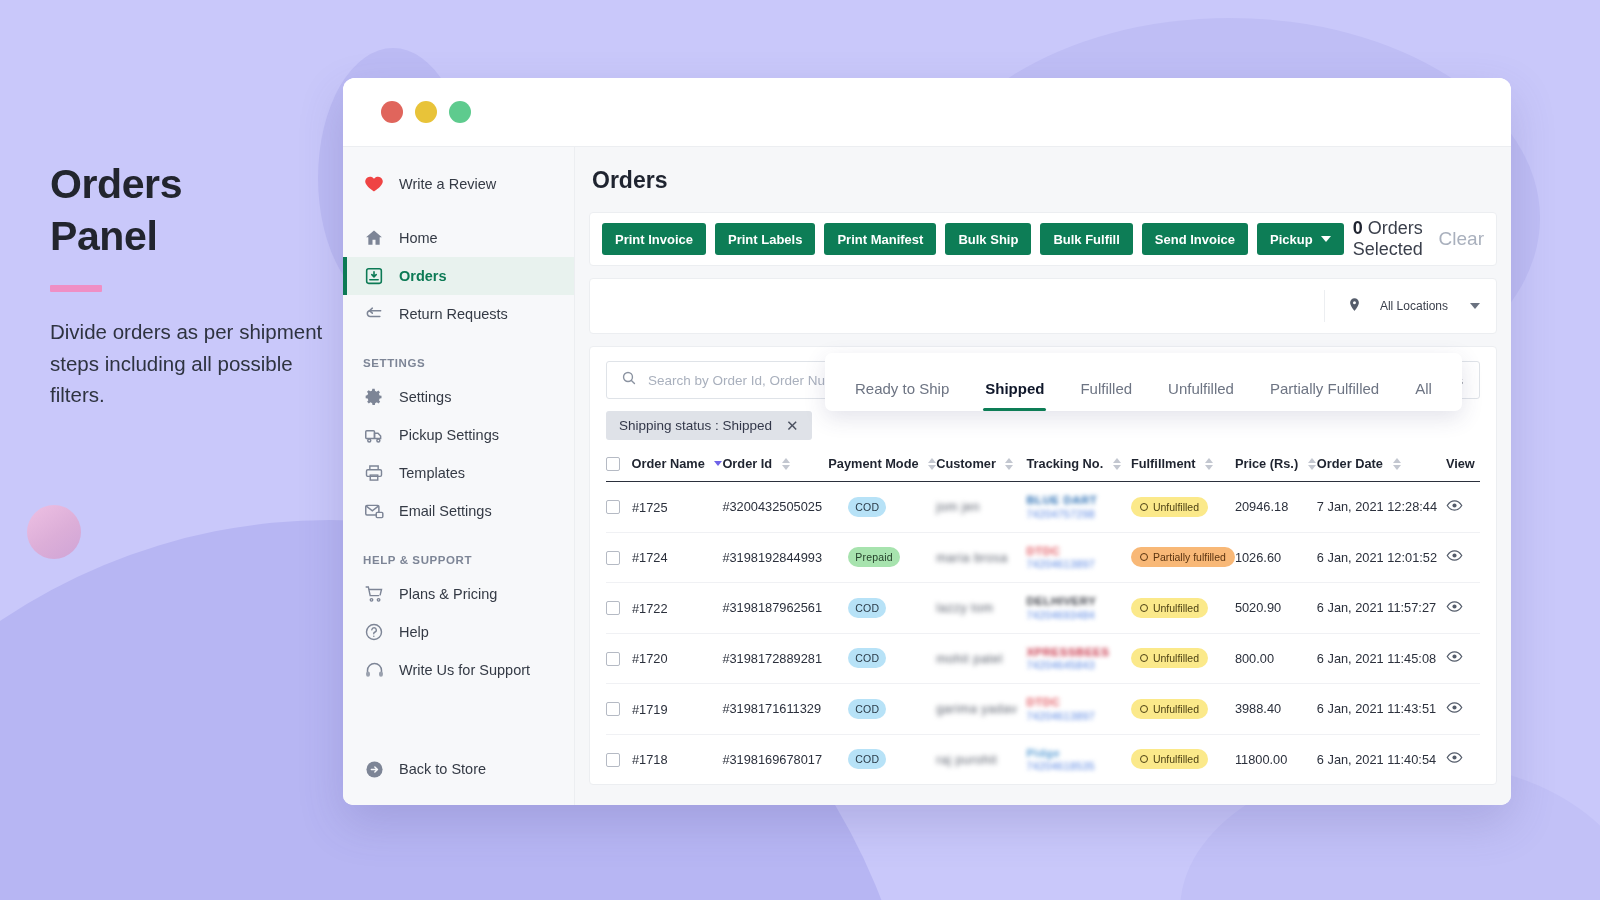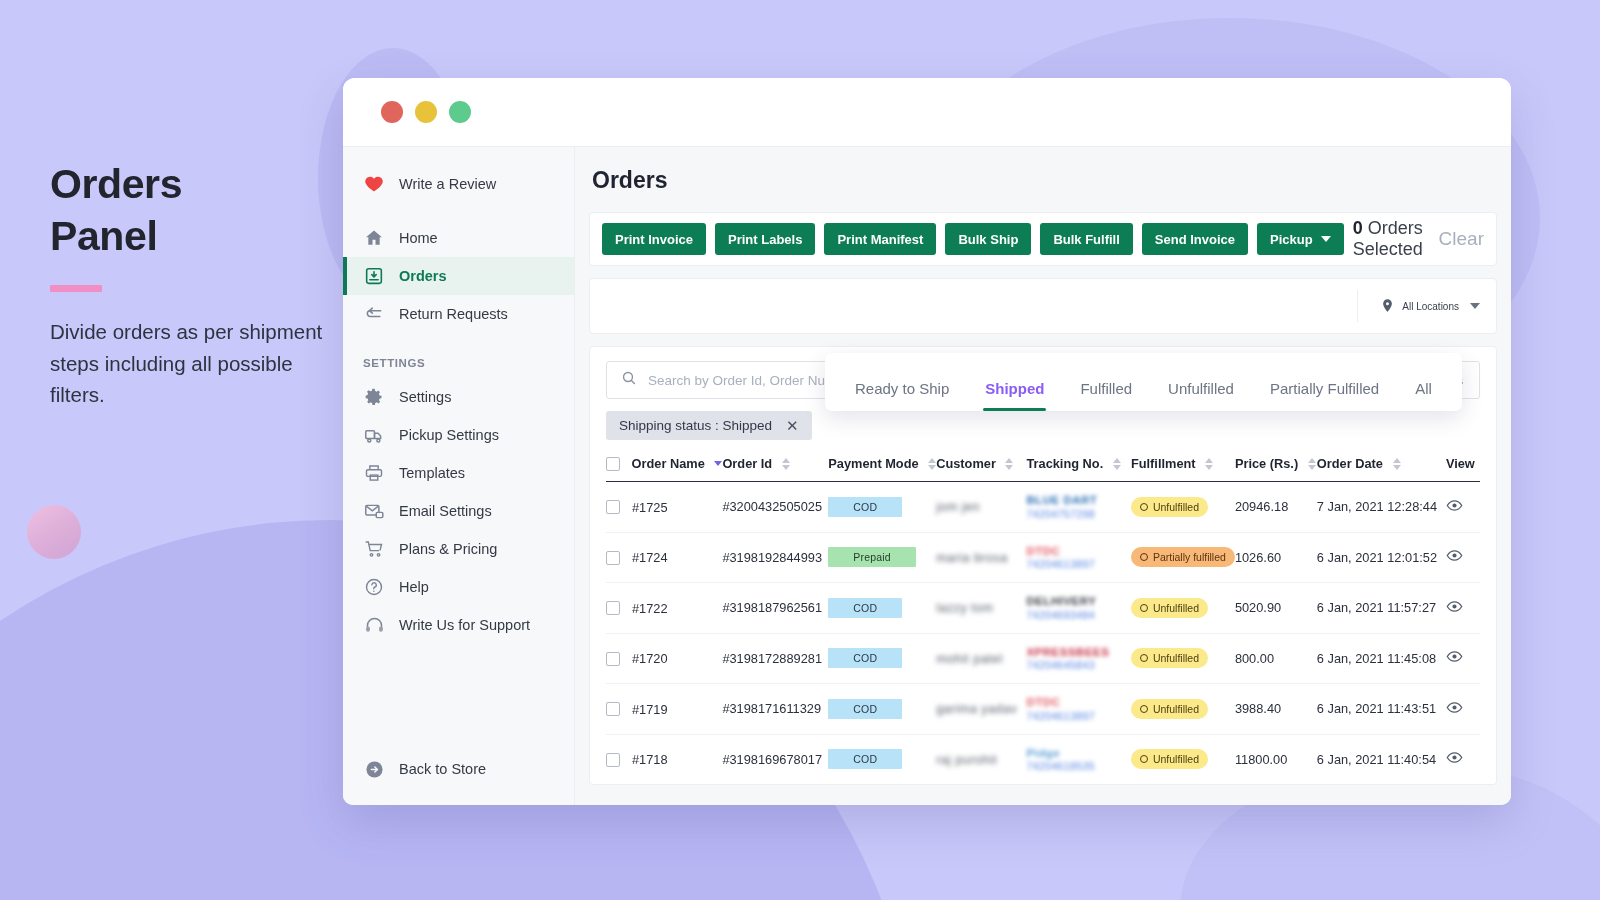--- a/index.html
+++ b/index.html
@@ -141,43 +141,43 @@
   }
 
   
   .tabbar {
     margin: 12px 14px 0 14px; height: 56px; background: #fff;
     border: 1px solid #eceef1; border-radius: 4px;
     display: flex; align-items: center; justify-content: flex-end;
     padding-right: 16px;
   }
   .locations {
-    display: flex; align-items: center; gap: 7px;
-    font-size: 10px; color: #3a3f4b; cursor: pointer;
+    display: flex; align-items: center; gap: 18px;
+    font-size: 12px; color: #3a3f4b; cursor: pointer;
     border-left: 1px solid #eceef1; padding-left: 22px; height: 32px;
   }
   .locations .caret {
     width: 0; height: 0; border-left: 5px solid transparent;
     border-right: 5px solid transparent; border-top: 6px solid #6a7280;
     margin-left: 4px;
   }
 
   
   .tabs-float {
     position: absolute; left: 250px; top: 206px;
     background: #fff; border-radius: 7px;
     box-shadow: 0 7px 22px rgba(60,60,110,.14);
     display: flex; align-items: flex-end; height: 58px;
     padding: 0 12px;
   }
   .tab {
     font-size: 15px; color: #6d7483; padding: 0 18px 14px 18px;
     cursor: pointer; position: relative; white-space: nowrap;
   }
-  .tab.active { color: #8b5cf6; font-weight: 600; }
+  .tab.active { color: #0f172a; font-weight: 600; }
   .tab.active::after {
     content: ""; position: absolute; left: 16px; right: 16px; bottom: 0;
     height: 3px; background: #0d7d56; border-radius: 2px;
   }
 
   
   .table-card {
     margin: 12px 14px 0 14px; background: #fff;
     border: 1px solid #eceef1; border-radius: 4px;
     padding: 14px 16px 0 16px; min-height: 430px;
@@ -241,22 +241,22 @@
   .sortico i.dn { border-top: 5px solid #c3c7d0; }
   .sortico.on i.dn { border-top-color: #6f63e8; }
   .cbx {
     width: 14px; height: 14px; border: 1px solid #b5bac4;
     border-radius: 2px; background: #fff; display: inline-block;
     vertical-align: middle; cursor: pointer;
   }
   .colname { display: inline-block; vertical-align: middle; }
 
   .pill {
-    display: inline-block; border-radius: 1px; font-size: 10.5px;
-    padding: 4px 25px; letter-spacing: .2px;
+    display: inline-block; border-radius: 10px; font-size: 10.5px;
+    padding: 4px 7px; letter-spacing: .2px; margin-left: 20px;
   }
   .pill.cod { background: #b7e2f7; color: #2a3a47; }
   .pill.prepaid { background: #a7e3ae; color: #24402a; }
   .status {
     display: inline-flex; align-items: center; gap: 5px;
     border-radius: 11px; font-size: 10.5px; padding: 4px 9px;
   }
   .status.unfulfilled { background: #fbe98a; color: #4d4114; }
   .status.partial { background: #f8b877; color: #5b3410; }
   .status .ring {
@@ -387,20 +387,21 @@
         <span class="ico">
           <svg width="21" height="21" viewBox="0 0 24 24" fill="none" stroke="#7d8596" stroke-width="1.7">
             <rect x="2" y="5" width="15" height="11" rx="1.4"></rect>
               <path d="m2.6 5.8 6.9 5.4 6.9-5.4"></path>
             <rect x="14" y="13" width="7.5" height="6" rx="1.2" fill="#f7f8fa"></rect>
           </svg>
         </span>
         <span>Email Settings</span>
       </div>
 
+      <div class="nav-group">HELP &amp; SUPPORT</div>
 
       <div class="nav-item">
         <span class="ico">
           <svg width="20" height="20" viewBox="0 0 24 24" fill="none" stroke="#7d8596" stroke-width="1.7" stroke-linecap="round">
             <path d="M2.6 3.5h2.6l2.2 10.4h10.2"></path>
               <path d="M6.4 6.6h14.6l-1.6 6.4"></path>
             <circle cx="9" cy="19" r="1.5"></circle>
               <circle cx="17.5" cy="19" r="1.5"></circle>
           </svg>
         </span>

